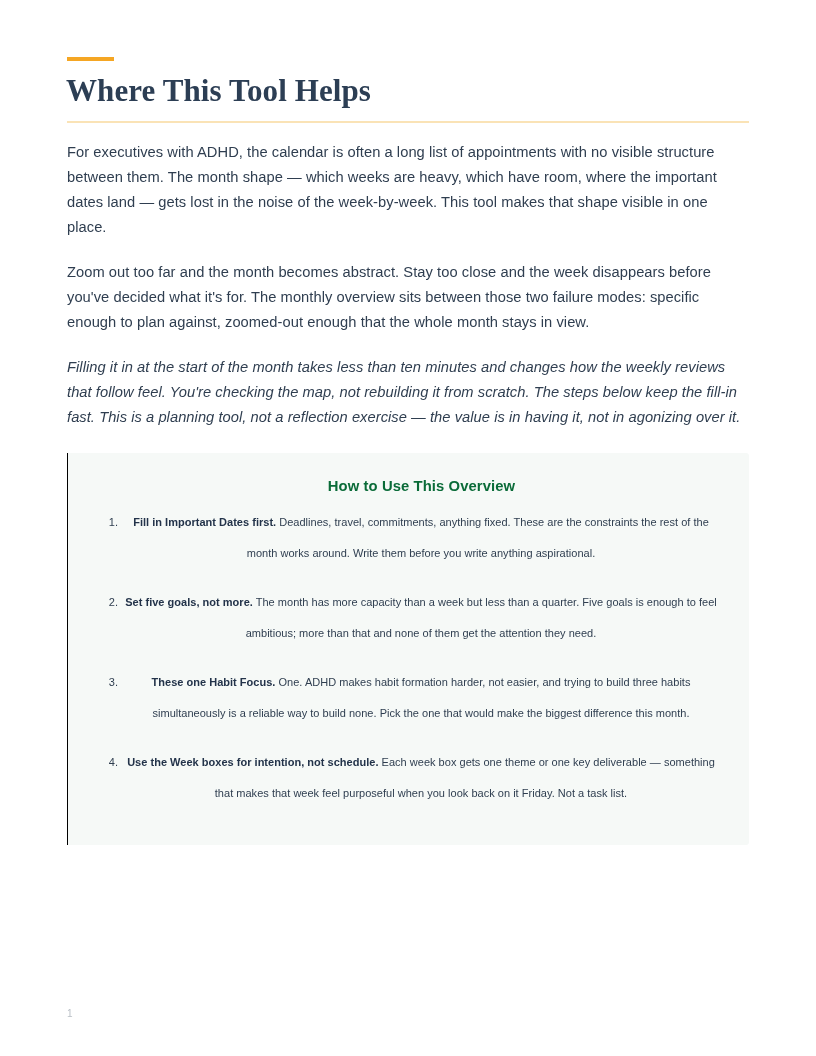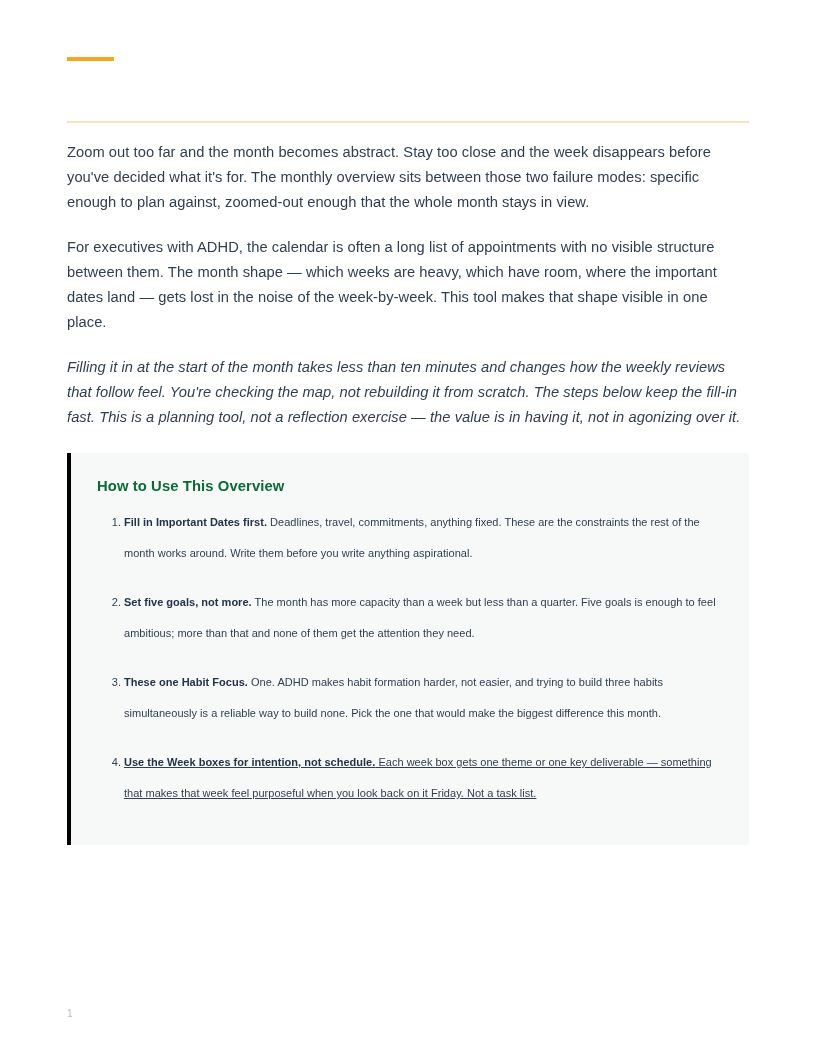--- a/index.html
+++ b/index.html
@@ -70,23 +70,24 @@
   .para:last-child { margin-bottom: 0; font-style: italic; }
 
   
   .callout {
     position: absolute;
     left: 67px;
     top: 453px;
     width: 682px;
     height: 392px;
     background: #f6f9f7;
-    border-left: 4px solid #000000;
+    border-left: 1px solid #000000;
     border-radius: 0 3px 3px 0;
     box-sizing: border-box;
+    text-align: center;
   }
   .callout-title {
     margin: 0;
     padding: 25px 0 0 26px;
     font-size: 14.8px;
     font-weight: bold;
     color: #0a6b38;
     letter-spacing: 0.1px;
   }
   .callout-list {
@@ -97,21 +98,21 @@
   }
   .callout-list li {
     position: relative;
     counter-increment: step;
     margin-bottom: 18px;
     font-size: 11px;
     line-height: 31px;
     color: #2f3e50;
     letter-spacing: 0.02px;
   }
-  .callout-list li:last-child { margin-bottom: 0; text-decoration: underline; }
+  .callout-list li:last-child { margin-bottom: 0; }
   .callout-list li::before {
     content: counter(step) ".";
     position: absolute;
     left: -19px;
     top: 0;
     width: 16px;
     text-align: right;
     color: #2f3e50;
   }
   .callout-list b {
@@ -151,26 +152,27 @@
     line-height: 18px;
   }
 </style>
 </head>
 <body>
 
 <div class="page">
 
   <div class="accent-bar"></div>
 
+  <h1 class="page-title">Where This Tool Helps</h1>
 
   <div class="title-rule"></div>
 
   <div class="content">
+    <p class="para">For executives with ADHD, the calendar is often a long list of appointments with no visible structure between them. The month shape — which weeks are heavy, which have room, where the important dates land — gets lost in the noise of the week-by-week. This tool makes that shape visible in one place.</p>
     <p class="para">Zoom out too far and the month becomes abstract. Stay too close and the week disappears before you've decided what it's for. The monthly overview sits between those two failure modes: specific enough to plan against, zoomed-out enough that the whole month stays in view.</p>
-    <p class="para">For executives with ADHD, the calendar is often a long list of appointments with no visible structure between them. The month shape — which weeks are heavy, which have room, where the important dates land — gets lost in the noise of the week-by-week. This tool makes that shape visible in one place.</p>
     <p class="para">Filling it in at the start of the month takes less than ten minutes and changes how the weekly reviews that follow feel. You're checking the map, not rebuilding it from scratch. The steps below keep the fill-in fast. This is a planning tool, not a reflection exercise — the value is in having it, not in agonizing over it.</p>
   </div>
 
   <div class="callout">
     <div class="callout-title">How to Use This Overview</div>
     <ol class="callout-list">
       <li><b>Fill in Important Dates first.</b><span> Deadlines, travel, commitments, anything fixed. These are the constraints the rest of the month works around. Write them before you write anything aspirational.</span></li>
       <li><b>Set five goals, not more.</b><span> The month has more capacity than a week but less than a quarter. Five goals is enough to feel ambitious; more than that and none of them get the attention they need.</span></li>
       <li><b>These one Habit Focus.</b><span> One. ADHD makes habit formation harder, not easier, and trying to build three habits simultaneously is a reliable way to build none. Pick the one that would make the biggest difference this month.</span></li>
       <li><b>Use the Week boxes for intention, not schedule.</b><span> Each week box gets one theme or one key deliverable — something that makes that week feel purposeful when you look back on it Friday. Not a task list.</span></li>

